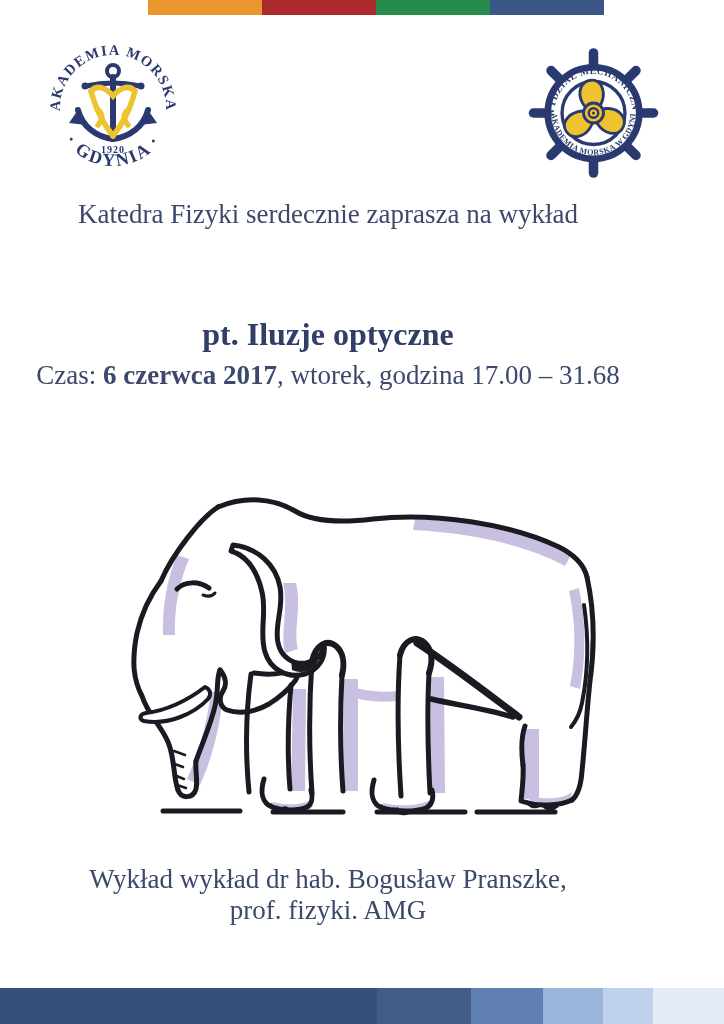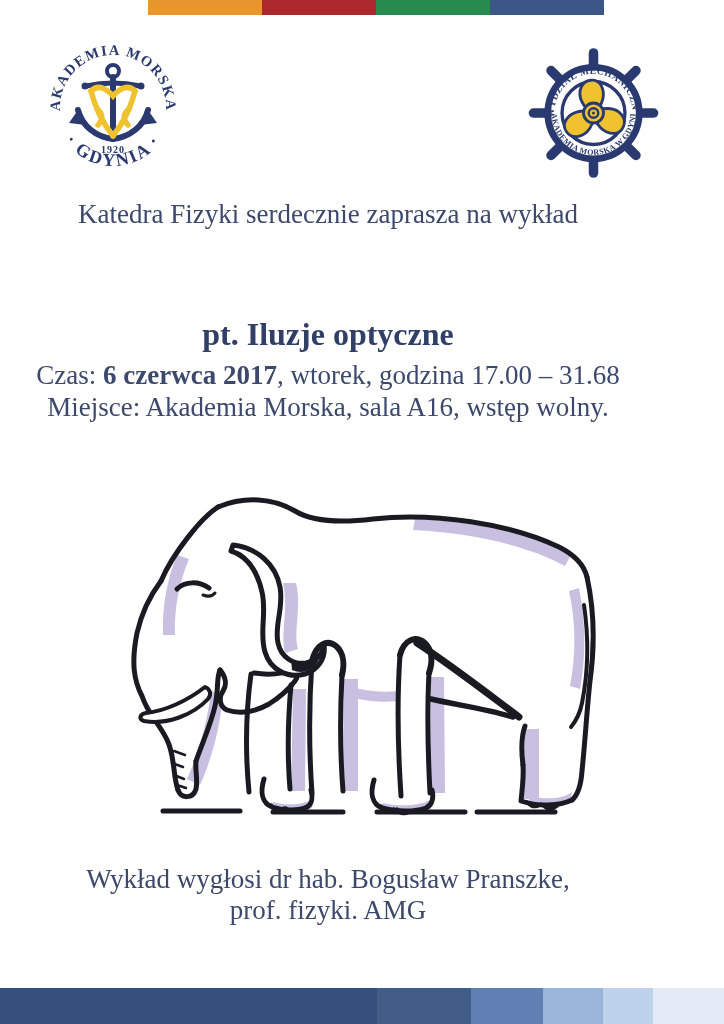--- a/index.html
+++ b/index.html
@@ -116,21 +116,20 @@
   </div>
 
   <div class="txt invitation">
     <div>Katedra Fizyki serdecznie zaprasza na wykład</div>
   </div>
 
   <div class="txt lecture-title">pt. Iluzje optyczne</div>
 
   <div class="txt details">
     <div><span>Czas: </span><b>6 czerwca 2017</b><span>, wtorek, godzina 17.00 – 31.68</span></div>
-    <div>Miejsce: Akademia Morska, sala A16, wstęp wolny.</div>
   </div>
 
   <svg class="elephant" viewBox="0 0 490 332">
 
     <g fill="#c9c0e1" stroke="none">
       <path d="M 62 62 C 52 86, 47 114, 48 142 L 60 142 C 59 116, 64 90, 74 66 Z"></path>
       <path d="M 96 198 C 92 232, 83 262, 72 286 L 85 292 C 97 266, 105 234, 108 202 Z"></path>
       <path d="M 168 90 C 174 116, 165 140, 170 160 L 183 156 C 178 138, 187 114, 181 90 Z"></path>
       <path d="M 300 26 C 360 28, 420 42, 456 62 L 450 73 C 414 53, 358 40, 298 37 Z"></path>
       <path d="M 464 95 C 471 130, 471 165, 465 196 L 455 193 C 461 163, 461 130, 454 98 Z"></path>
@@ -188,21 +187,21 @@
       <g stroke-width="5">
         <path d="M 48 318 H 125"></path>
           <path d="M 158 319 H 228"></path>
         <path d="M 262 319 H 350"></path>
           <path d="M 362 319 H 440"></path>
       </g>
     </g>
   </svg>
 
   <div class="txt credit">
-    <div>Wykład wygłosi dr hab. Bogusław Pranszke,</div>
+    <div>Wykład wykład dr hab. Bogusław Pranszke,</div>
     <div>prof. fizyki. AMG</div>
   </div>
 
   <div class="bottom-bar">
     <div class="seg bb1" style="background-color: rgb(53, 80, 124);"></div>
     <div class="seg bb2" style="background-color: rgb(65, 92, 134);"></div>
     <div class="seg bb3" style="background-color: rgb(96, 128, 180);"></div>
     <div class="seg bb4" style="background-color: rgb(154, 180, 218);"></div>
     <div class="seg bb5" style="background-color: rgb(190, 210, 236);"></div>
     <div class="seg bb6" style="background-color: rgb(228, 235, 247);"></div>

